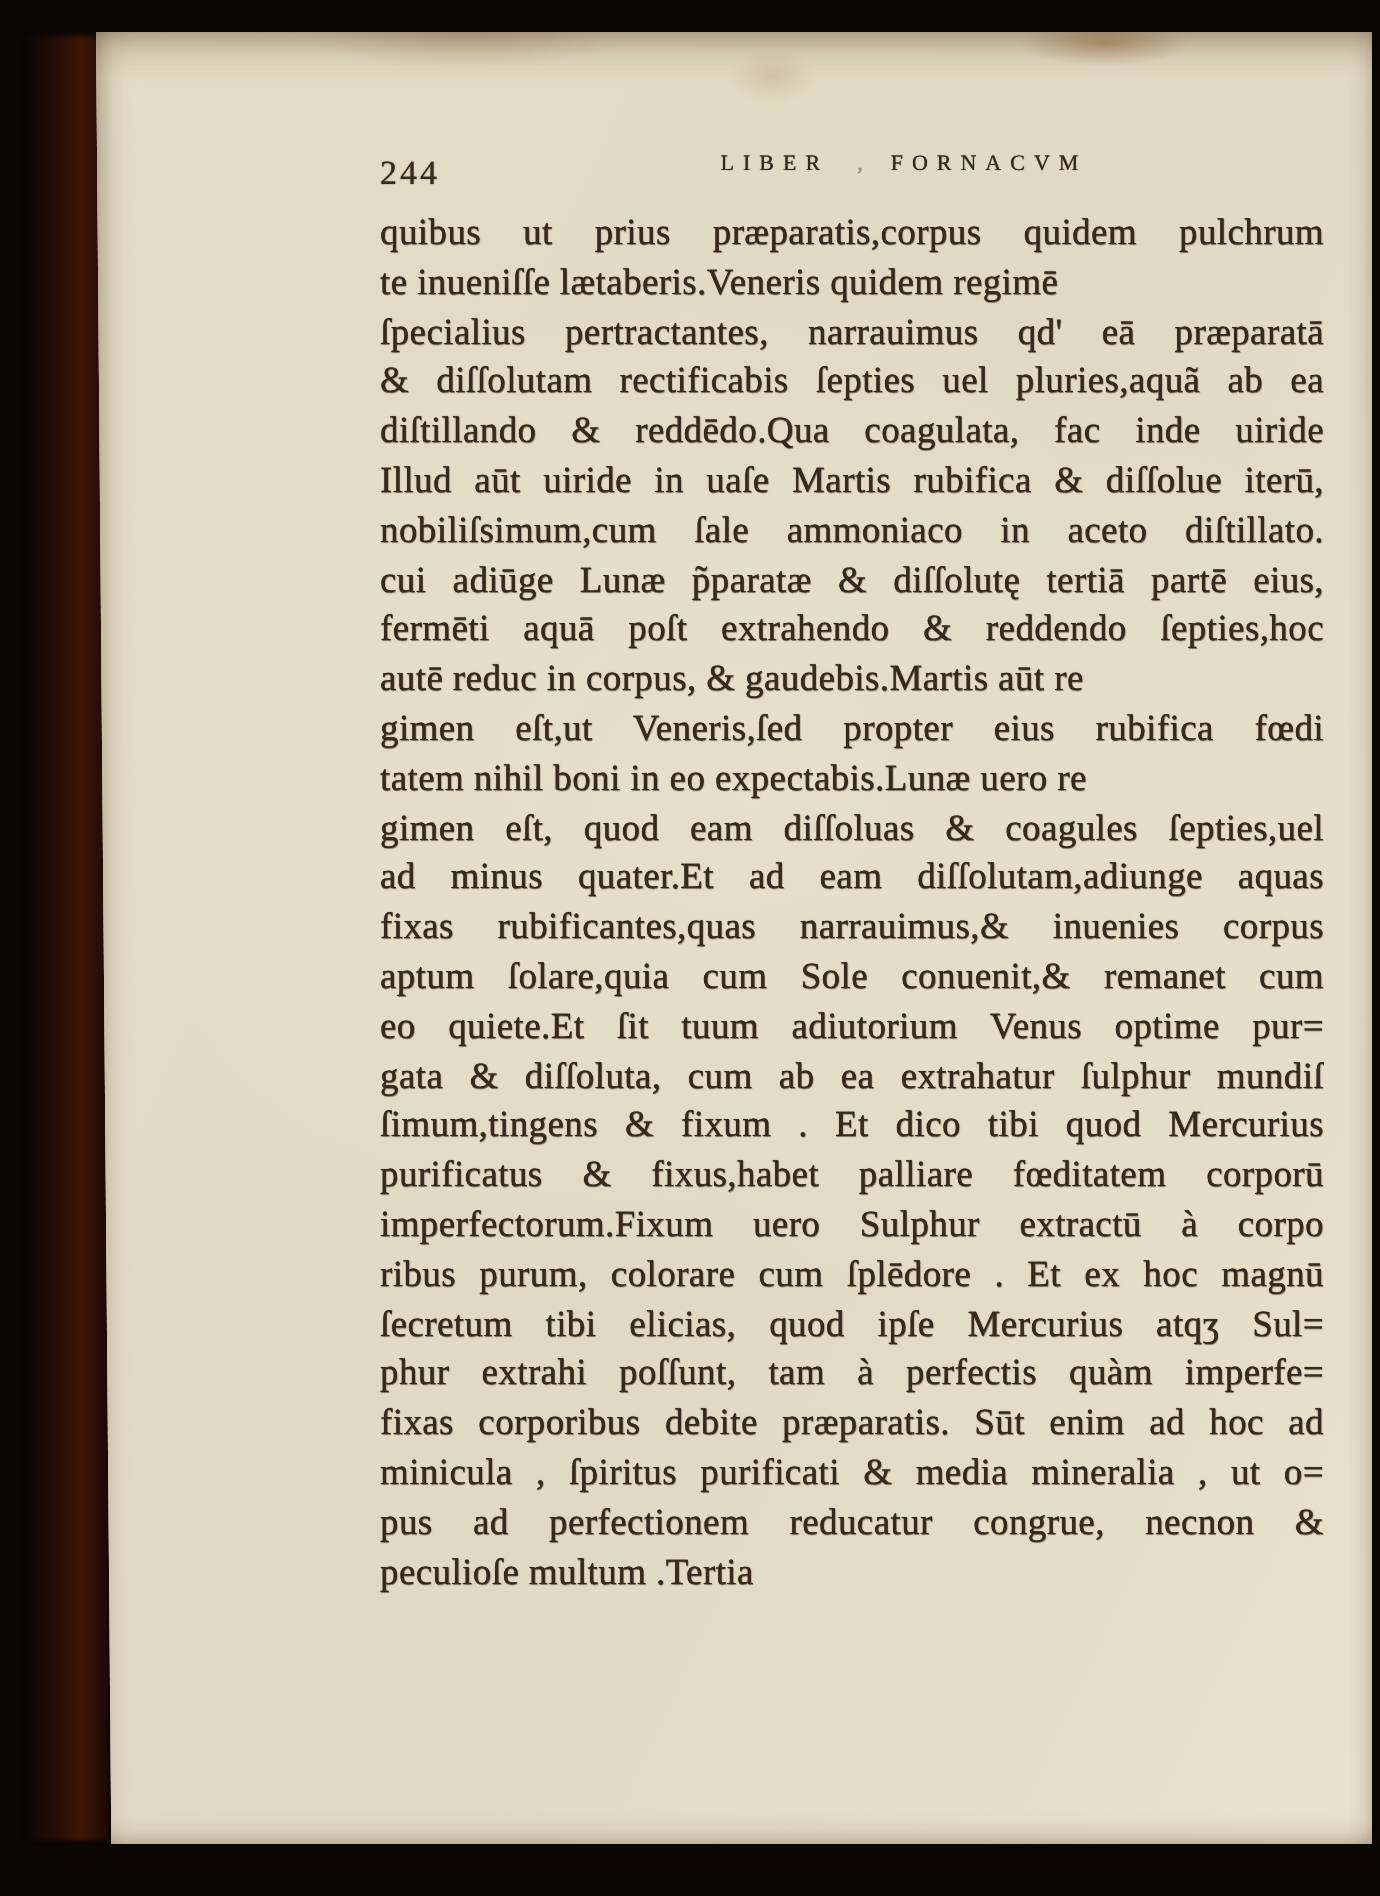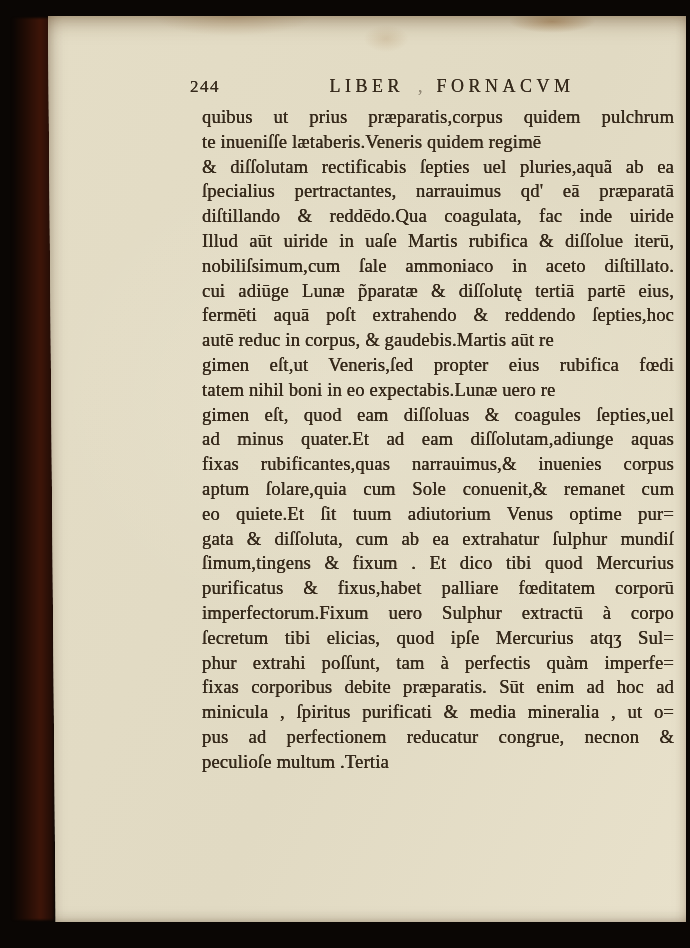--- a/index.html
+++ b/index.html
@@ -33,25 +33,25 @@
     color:var(--ink,#362a1c);
   }
   .header{position:absolute;left:142px;top:60px;width:472px;height:24px;}
   .pagenum{
     position:absolute;left:0;top:1px;font-size:17px;letter-spacing:1.5px;
     text-shadow:0 0 0.6px currentColor;
   }
   .running-title{
     position:absolute;left:calc(50% + 26px);transform:translateX(-50%);
     display:flex;align-items:center;gap:14px;white-space:nowrap;
-    font-size:18px;letter-spacing:4.5px;
+    font-size:11px;letter-spacing:4.5px;
     text-shadow:0 0 0.5px currentColor;
   }
   .running-title .sep{opacity:0.45;letter-spacing:0;}
-  .textbody{position:absolute;left:142px;top:89px;width:472px;margin-left:12px;}
+  .textbody{position:absolute;left:142px;top:89px;width:472px;}
   .line{
     height:24.8px;line-height:24.8px;font-size:18.5px;letter-spacing:0.2px;
     text-align:justify;text-align-last:justify;overflow:hidden;
     text-shadow:0.3px 0.3px 0.5px rgba(45,30,12,0.55), 0 0 0.4px currentColor;
   }
   .line.split{display:flex;text-align-last:auto;}
   .line.split span{white-space:pre;}
 </style>
 </head>
 <body>
@@ -66,22 +66,22 @@
         <span class="sep">,</span>
         <span>FORNACVM</span>
       </span>
     </div>
     <div class="textbody" id="textbody">
         <div class="line">quibus ut prius præparatis,corpus quidem pulchrum</div>
         <div class="line split">
           <span>te inueniſſe lætaberis.</span>
           <span>Veneris quidem regimē</span>
         </div>
+        <div class="line">ſpecialius pertractantes, narrauimus qd' eā præparatā</div>
         <div class="line">&amp; diſſolutam rectificabis ſepties uel pluries,aquã ab ea</div>
-        <div class="line">ſpecialius pertractantes, narrauimus qd' eā præparatā</div>
         <div class="line">diſtillando &amp; reddēdo.Qua coagulata, fac inde uiride</div>
         <div class="line">Illud aūt uiride in uaſe Martis rubifica &amp; diſſolue iterū,</div>
         <div class="line">nobiliſsimum,cum ſale ammoniaco in aceto diſtillato.</div>
         <div class="line">cui adiūge Lunæ p̃paratæ &amp; diſſolutę tertiā partē eius,</div>
         <div class="line">fermēti aquā poſt extrahendo &amp; reddendo ſepties,hoc</div>
         <div class="line split">
           <span>autē reduc in corpus, &amp; gaudebis.</span>
           <span>Martis aūt re</span>
         </div>
         <div class="line">gimen eſt,ut Veneris,ſed propter eius rubifica fœdi</div>
@@ -91,20 +91,21 @@
         </div>
         <div class="line">gimen eſt, quod eam diſſoluas &amp; coagules ſepties,uel</div>
         <div class="line">ad minus quater.Et ad eam diſſolutam,adiunge aquas</div>
         <div class="line">fixas rubificantes,quas narrauimus,&amp; inuenies corpus</div>
         <div class="line">aptum ſolare,quia cum Sole conuenit,&amp; remanet cum</div>
         <div class="line">eo quiete.Et ſit tuum adiutorium Venus optime pur=</div>
         <div class="line">gata &amp; diſſoluta, cum ab ea extrahatur ſulphur mundiſ</div>
         <div class="line">ſimum,tingens &amp; fixum . Et dico tibi quod Mercurius</div>
         <div class="line">purificatus &amp; fixus,habet palliare fœditatem corporū</div>
         <div class="line">imperfectorum.Fixum uero Sulphur extractū à corpo</div>
+        <div class="line">ribus purum, colorare cum ſplēdore . Et ex hoc magnū</div>
         <div class="line">ſecretum tibi elicias, quod ipſe Mercurius atqʒ Sul=</div>
         <div class="line">phur extrahi poſſunt, tam à perfectis quàm imperfe=</div>
         <div class="line">fixas corporibus debite præparatis. Sūt enim ad hoc ad</div>
         <div class="line">minicula , ſpiritus purificati &amp; media mineralia , ut o=</div>
         <div class="line">pus ad perfectionem reducatur congrue, necnon &amp;</div>
         <div class="line split">
           <span>peculioſe multum .</span>
           <span>Tertia</span>
         </div>
       </div>

